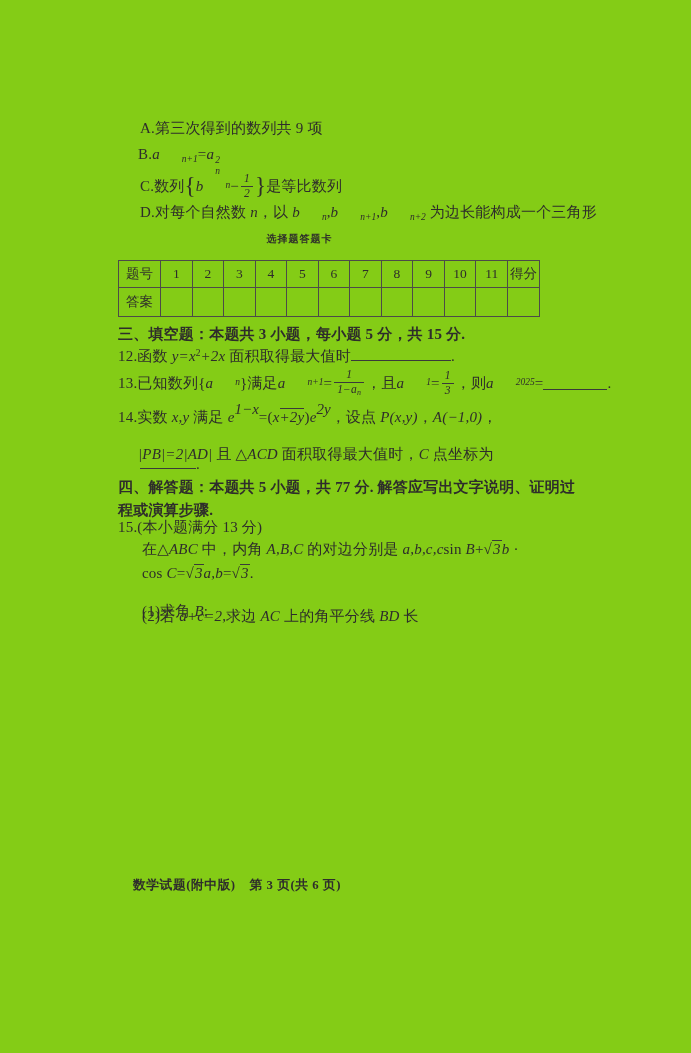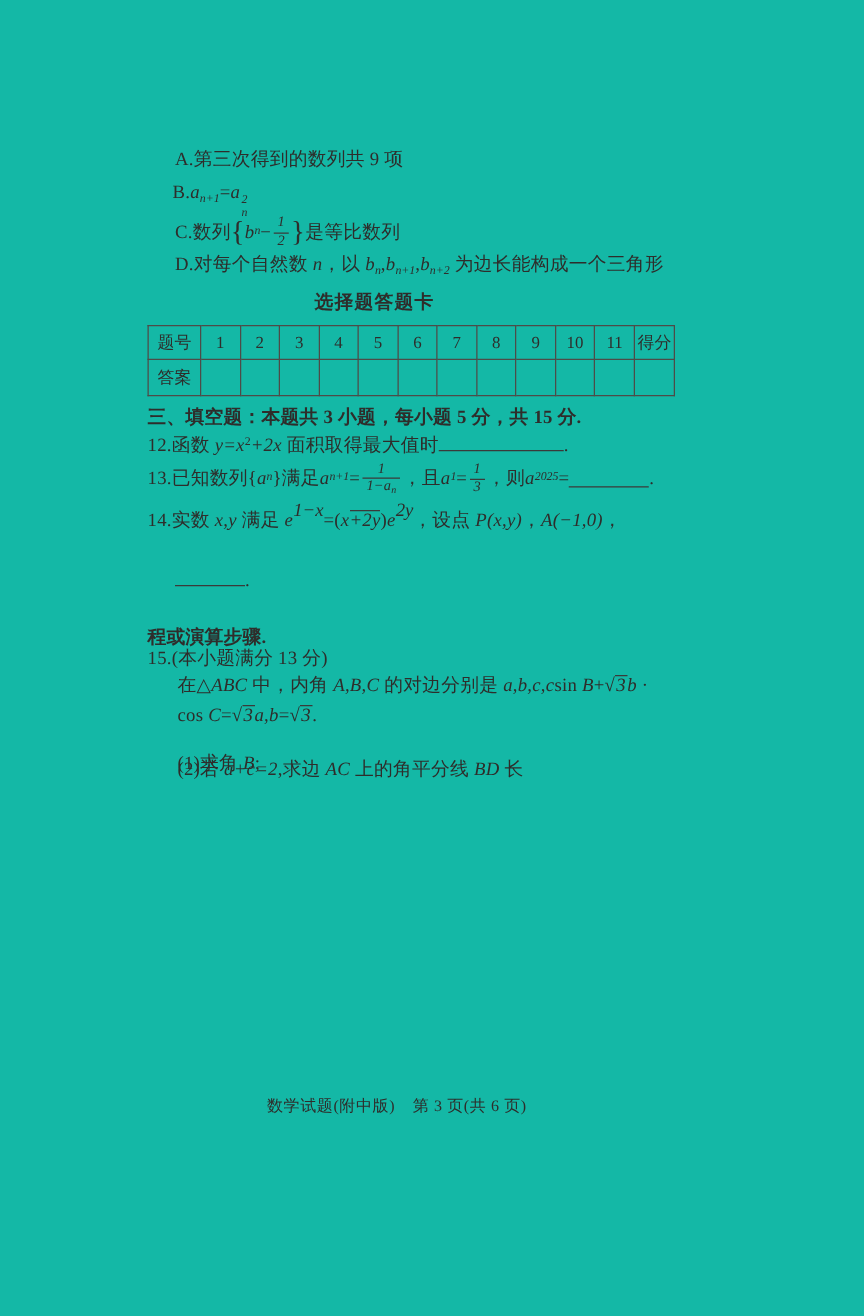--- a/index.html
+++ b/index.html
@@ -1,27 +1,27 @@
 <!DOCTYPE html>
 <html><head>
 <meta charset="utf-8">
 <style>
   html,body{margin:0;padding:0;background:#ffffff;}
   .page{
     position:relative;
     width:691px;height:1053px;
-    background:#14b8a6;
+    background:#84cc16;
     font-family:"Liberation Serif","DejaVu Serif",serif;
     color:#2e2d2b;
     overflow:hidden;
   }
   .ln{position:absolute;white-space:nowrap;font-size:15px;line-height:1.25;letter-spacing:0.2px;}
   .bold{font-weight:bold;}
   .it{font-style:italic;}
-  .sb{font-size:9.5px;vertical-align:-0.35em;font-style:italic;letter-spacing:0;}
+  .sb{font-size:9.5px;vertical-align:-0.35em;font-style:italic;letter-spacing:0;margin-left:22px;}
   .sp{font-size:15px;vertical-align:0.5em;font-style:italic;letter-spacing:0;}
   .spn{font-size:9.5px;vertical-align:0.5em;letter-spacing:0;}
   
   .ss{display:inline-flex;flex-direction:column;align-items:flex-start;vertical-align:-0.45em;line-height:1;font-size:9.5px;font-style:italic;gap:1px;margin-left:1px;}
   
   .frac{display:inline-flex;flex-direction:column;align-items:center;vertical-align:middle;font-size:11.5px;line-height:1.2;margin:0 2px;font-style:italic;}
   .frac .num{padding:0 3px;}
   .frac .den{border-top:1px solid #3a3a3a;padding:0 3px;}
   .frac .sbf{font-size:8px;vertical-align:-0.3em;}
   
@@ -34,26 +34,26 @@
   .vec::before{content:'';position:absolute;left:0;right:2px;top:-3px;border-top:1.1px solid #3a3a3a;}
   .vec::after{content:'';position:absolute;right:0;top:-5.5px;width:4px;height:4px;border-top:1.1px solid #3a3a3a;border-right:1.1px solid #3a3a3a;transform:rotate(45deg) scale(0.75);}
   
   .ov{border-top:1.1px solid #3a3a3a;font-style:italic;}
   
   .blank{display:inline-block;border-bottom:1.3px solid #3a3a3a;height:13px;vertical-align:baseline;}
   .blank.w100{width:100px;}
   .blank.w64{width:64px;}
   .blank.w56{width:56px;}
   
-  .card-title{position:absolute;left:118px;top:232px;width:363px;text-align:center;font-weight:bold;font-size:15px;letter-spacing:1px;}
+  .card-title{position:absolute;left:118px;top:232px;width:363px;text-align:center;font-weight:bold;font-size:10px;letter-spacing:1px;}
   table.card{position:absolute;left:118px;top:260px;width:422px;border-collapse:collapse;table-layout:fixed;}
   table.card td{border:1.4px solid #4d4b48;text-align:center;font-size:13.5px;padding:0;letter-spacing:0;}
   table.card tr.hdr td{height:26px;}
   table.card tr.ans td{height:28px;}
-  .footer{position:absolute;left:136px;top:877px;width:363px;text-align:center;font-size:12.8px;font-weight:normal;letter-spacing:0.5px;}
+  .footer{position:absolute;left:126px;top:877px;width:363px;text-align:left;font-size:12.8px;font-weight:bold;letter-spacing:0.5px;}
   .footer span{margin:0 7px;}
 </style>
 </head>
 <body>
 
 <div class="page">
 
   <div class="ln" style="left:140px;top:119px;">
     <span>A.第三次得到的数列共 9 项</span>
   </div>
@@ -168,25 +168,31 @@
       <span>=</span>
       <span class="blank w64"></span>
       <span>.</span>
   </div>
 
   <div class="ln" style="left:118px;top:400px;">
     <span>14.实数 </span><span class="it">x,y</span><span> 满足 </span><span class="it">e</span><span class="sp">1−x</span><span>=(</span><span class="it">x</span><span class="ov">+2y</span><span>)</span><span class="it">e</span><span class="sp">2y</span><span>，设点 </span><span class="it">P(x,y)</span><span>，</span><span class="it">A(−1,0)</span><span>，</span>
   </div>
 
 
+  <div class="ln" style="left:138px;top:445px;">
+    <span class="it">|PB|=2|AD|</span><span> 且 </span><span class="it">△ACD</span><span> 面积取得最大值时，</span><span class="it">C</span><span> 点坐标为</span>
+  </div>
 
   <div class="ln" style="left:140px;top:455px;">
     <span class="blank w56"></span><span>.</span>
   </div>
 
+  <div class="ln bold" style="left:118px;top:478px;">
+    <span>四、解答题：本题共 5 小题，共 77 分. 解答应写出文字说明、证明过</span>
+  </div>
   <div class="ln bold" style="left:118px;top:501px;">
     <span>程或演算步骤.</span>
   </div>
 
   <div class="ln" style="left:118px;top:518px;">
     <span>15.(本小题满分 13 分)</span>
   </div>
 
   <div class="ln" style="left:142px;top:540px;">
     <span>在</span><span class="it">△ABC</span><span> 中，内角 </span><span class="it">A,B,C</span><span> 的对边分别是 </span><span class="it">a,b,c,c</span><span>sin </span><span class="it">B</span><span>+</span><span class="sqrt"><span>√</span><span class="rad">3</span></span><span class="it">b</span><span> ·</span>

